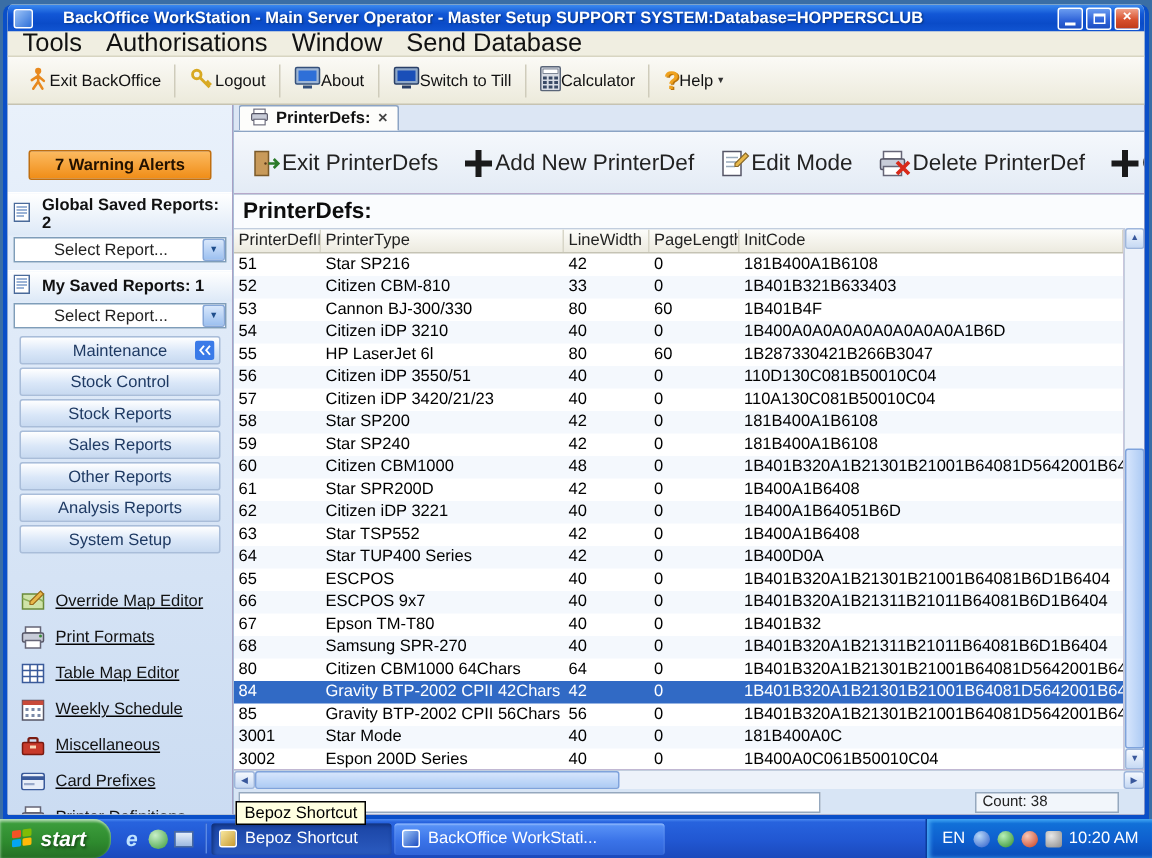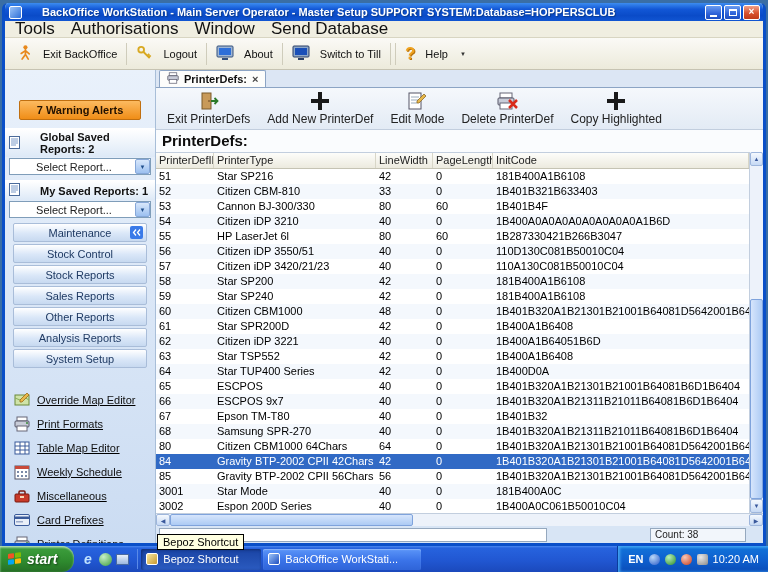--- a/index.html
+++ b/index.html
@@ -21,53 +21,53 @@
   .wbtn.close { background:linear-gradient(180deg,#F0A088,#D8512E 55%,#C03A1A); }
   .min-glyph { width:7px; height:2px; background:#FFF; margin-top:7px; }
   .max-glyph { width:8px; height:7px; border:1px solid #FFF; border-top:2px solid #FFF; }
 
   .menubar { height:17px; flex:0 0 17px; background:#F0EEE1; border-bottom:1px solid #D8D5C2;
              display:flex; align-items:center; padding-left:2px; font-size:17px; color:#111; }
   .menu-item { padding:2px 8px; }
 
   .apptoolbar { height:32px; flex:0 0 32px; background:linear-gradient(#FBFAF6,#ECEADB); border-bottom:1px solid #C6C3B2;
                 display:flex; align-items:center; padding:0 4px; }
-  .tbtn { display:flex; align-items:center; gap:10px; padding:3px 7px; font-size:11px; color:#111; white-space:nowrap; }
+  .tbtn { display:flex; align-items:center; gap:0; padding:3px 7px; font-size:11px; color:#111; white-space:nowrap; }
   .tsep { width:1px; height:22px; background:#CFCCBB; margin:0 2px; flex:0 0 1px; }
   .help-q { font-size:17px; font-weight:bold; color:#EFA21F; text-shadow:1px 1px 0 #B8720A; line-height:1; }
   .dd-arrow { font-size:6px; color:#333; margin-left:2px; }
 
   
   .content { flex:1; display:flex; overflow:hidden; }
   .sidebar { width:150px; flex:0 0 150px; background:linear-gradient(180deg,#E9F1FB,#CBDCF2); overflow:hidden; }
   .warn-btn { margin:30px 14px 8px; height:20px; background:linear-gradient(#FCBA60,#F08D17); border:1px solid #C06F10;
               border-radius:2px; font-size:11px; font-weight:bold; color:#221100;
               display:flex; align-items:center; justify-content:center; }
-  .section-hdr { display:flex; align-items:center; gap:20px; font-size:11px; font-weight:bold; color:#111;
+  .section-hdr { display:flex; align-items:center; gap:8px; font-size:11px; font-weight:bold; color:#111;
                  padding:2px 4px; background:linear-gradient(#FFFFFF,#DDE9F7); border-top:1px solid #FFF; }
   .combo { margin:1px 4px 5px; height:17px; background:#FFF; border:1px solid #7F9DB9; display:flex; align-items:center; overflow:hidden; }
   .combo .val { flex:1; padding-left:3px; font-size:11px; color:#222; white-space:nowrap; overflow:hidden;text-align:center; }
   .combo .drop { width:15px; height:15px; background:linear-gradient(#D8E7FB,#9CC0F0); border:1px solid #86A7D8; border-radius:2px;
                  color:#1F4E8C; font-size:6px; display:flex; align-items:center; justify-content:center; margin-right:0px; }
   .nav-btn { margin:2px 8px; height:19px; background:linear-gradient(#FFFFFF,#DAE7F8 55%,#C7D9F0); border:1px solid #A9BDD9;
              border-radius:2px; display:flex; align-items:center; justify-content:center; font-size:11px; color:#1F3A63; position:relative; }
   .nav-ico { position:absolute; right:3px; top:2px; }
   .tool-group { margin-top:20px;text-decoration:underline; }
   .tool-item { display:flex; align-items:center; gap:7px; padding-left:9px; height:24px; font-size:11px; color:#111; }
   .tool-item .ti-ico { width:16px; flex:0 0 16px; display:flex; align-items:center; }
 
   .main { flex:1; display:flex; flex-direction:column; background:#701a75; border-left:1px solid #A8BED8; overflow:hidden; }
   .tabstrip { height:18px; flex:0 0 18px; background:#DCE6F4; display:flex; align-items:flex-end; padding-left:3px; border-bottom:1px solid #8CA4C4; }
   .tab { height:17px; background:#FDFDFB; border:1px solid #8CA4C4; border-bottom:none; border-radius:2px 2px 0 0;
          display:flex; align-items:center; gap:5px; padding:0 7px; font-size:11px; font-weight:bold; color:#111; }
   .tab-close { font-weight:bold; color:#444; font-size:11px; }
 
   .pd-toolbar { height:42px; flex:0 0 42px; background:linear-gradient(#F5F8FC,#E3EBF5); border-bottom:1px solid #C2CEDE;
                 display:flex; align-items:stretch; padding:1px 4px; gap:3px; }
-  .pd-btn { display:flex; flex-direction:column; align-items:center; justify-content:flex-end; gap:1px; padding:2px 7px; font-size:12px; color:#222; white-space:nowrap; }
+  .pd-btn { display:flex; flex-direction:row; align-items:center; justify-content:flex-end; gap:1px; padding:2px 7px; font-size:15px; color:#222; white-space:nowrap; }
   .pd-btn .ico { height:20px; display:flex; align-items:flex-end; }
 
   .heading { height:22px; flex:0 0 22px; font-size:15px; font-weight:bold; color:#0D0D0D; padding:2px 0 0 6px; background:#FAFCFE; }
 
   .table-wrap { flex:1; display:flex; overflow:hidden; }
   .table { flex:1; display:flex; flex-direction:column; background:#FFF; overflow:hidden; border-top:1px solid #C2CEDE; }
   .t-head { display:grid; grid-template-columns:58px 162px 57px 60px 1fr; height:16px; flex:0 0 16px;
             background:linear-gradient(#FDFDFA,#ECEADF); border-bottom:1px solid #C5C3B4; }
   .t-head > div { font-size:11px; color:#222; padding:1px 0 0 3px; border-right:1px solid #D8D6C8; white-space:nowrap; overflow:hidden; }
   .t-body { flex:1; overflow:hidden; }
@@ -112,28 +112,28 @@
   .flag i:nth-child(1){ background:#F35325; } .flag i:nth-child(2){ background:#81BC06; }
   .flag i:nth-child(3){ background:#05A6F0; } .flag i:nth-child(4){ background:#FFBA08; }
   .qlaunch { display:flex; align-items:center; gap:4px; padding:0 6px; }
   .ql-e { width:15px; height:15px; color:#BFE2FF; font-weight:bold; font-style:italic; font-size:14px; line-height:15px; text-align:center; }
   .ql-orb { width:13px; height:13px; border-radius:50%; background:radial-gradient(circle at 35% 30%,#C8F0C8,#3A9A3A); }
   .ql-desk { width:13px; height:11px; background:linear-gradient(#E8F0FA,#9CB8E0); border:1px solid #4A6AA0; }
   .tb-sep { width:1px; height:20px; background:#1A3E9C; border-right:1px solid #5A8AE8; margin:0 2px; }
   .task-btn { height:21px; border-radius:2px; display:flex; align-items:center; gap:5px; padding:0 5px;
               font-size:11px; color:#FFF; white-space:nowrap; overflow:hidden; margin:0 1px; }
   .task-btn.pressed { width:120px; background:linear-gradient(#1A44A4,#2B5BC0); box-shadow:inset 1px 1px 3px #102E74; }
-  .task-btn.normal { width:158px; background:linear-gradient(#5B95F8,#3A73E8 55%,#2F64D8); box-shadow:inset 0 1px 1px #8AB4FA; }
+  .task-btn.normal { width:180px; background:linear-gradient(#5B95F8,#3A73E8 55%,#2F64D8); box-shadow:inset 0 1px 1px #8AB4FA; }
   .task-ico { width:12px; height:12px; flex:0 0 12px; border-radius:2px; }
   .task-ico.a { background:linear-gradient(135deg,#F8E8A0,#C89A30); border:1px solid #FFF; }
   .task-ico.b { background:linear-gradient(135deg,#9CC4F8,#1E4EC0); border:1px solid #FFF; }
   .tray { margin-left:auto; height:26px; display:flex; align-items:center; gap:5px; padding:0 9px 0 10px;
           background:linear-gradient(180deg,#3AA0F0 0%,#1170D8 12%,#0E5FCE 55%,#0A4CB8 100%);
           border-left:1px solid #0A3C9C; box-shadow:inset 2px 0 3px #45A4F2; color:#FFF; font-size:11px; }
-  .tray-lang { font-weight:bold; }
+  .tray-lang { font-weight:normal; }
   .tray-ico { width:11px; height:11px; border-radius:50%; flex:0 0 11px; }
   .tray-ico.shield { background:radial-gradient(circle at 35% 30%,#B8F0B8,#2A8A2A); }
   .tray-ico.info { background:radial-gradient(circle at 35% 30%,#B8D8F8,#2A5AC8); }
   .tray-ico.alert { background:radial-gradient(circle at 35% 30%,#F8C8B8,#C83A1A); }
   .tray-ico.vol { background:radial-gradient(circle at 35% 30%,#E8E8E8,#8A8A8A); border-radius:2px; }
 </style>
 </head>
 <body>
 
 <div class="screen">
@@ -188,20 +188,38 @@
       <span class="tsep"></span>
       <div class="tbtn">
         <span><svg width="18" height="16" viewBox="0 0 18 16">
               <rect x="1" y="1" width="16" height="11" rx="1" fill="#8FA8C8" stroke="#2A3F66"></rect>
               <rect x="3" y="3" width="12" height="7" fill="#1A4FB8"></rect>
               <rect x="6" y="13" width="6" height="2" fill="#2A3F66"></rect>
             </svg></span>
         <span>Switch to Till</span>
       </div>
       <span class="tsep"></span>
+      <div class="tbtn">
+        <span><svg width="14" height="17" viewBox="0 0 14 17">
+              <rect x="0.5" y="0.5" width="13" height="16" rx="1" fill="#D8DCE4" stroke="#5A6578"></rect>
+              <rect x="2" y="2" width="10" height="3" fill="#FFF" stroke="#5A6578" stroke-width="0.5"></rect>
+              <g fill="#3A4A66">
+                <rect x="2" y="7" width="2.5" height="2"></rect>
+                <rect x="5.8" y="7" width="2.5" height="2"></rect>
+                <rect x="9.5" y="7" width="2.5" height="2"></rect>
+                <rect x="2" y="10" width="2.5" height="2"></rect>
+                <rect x="5.8" y="10" width="2.5" height="2"></rect>
+                <rect x="9.5" y="10" width="2.5" height="2"></rect>
+                <rect x="2" y="13" width="2.5" height="2"></rect>
+                <rect x="5.8" y="13" width="2.5" height="2"></rect>
+                <rect x="9.5" y="13" width="2.5" height="2"></rect>
+              </g>
+            </svg></span>
+        <span>Calculator</span>
+      </div>
       <span class="tsep"></span>
       <div class="tbtn">
         <span class="help-q">?</span>
         <span>Help</span>
         <span class="dd-arrow">▼</span>
       </div>
     </div>
 
     <div class="content">
 

